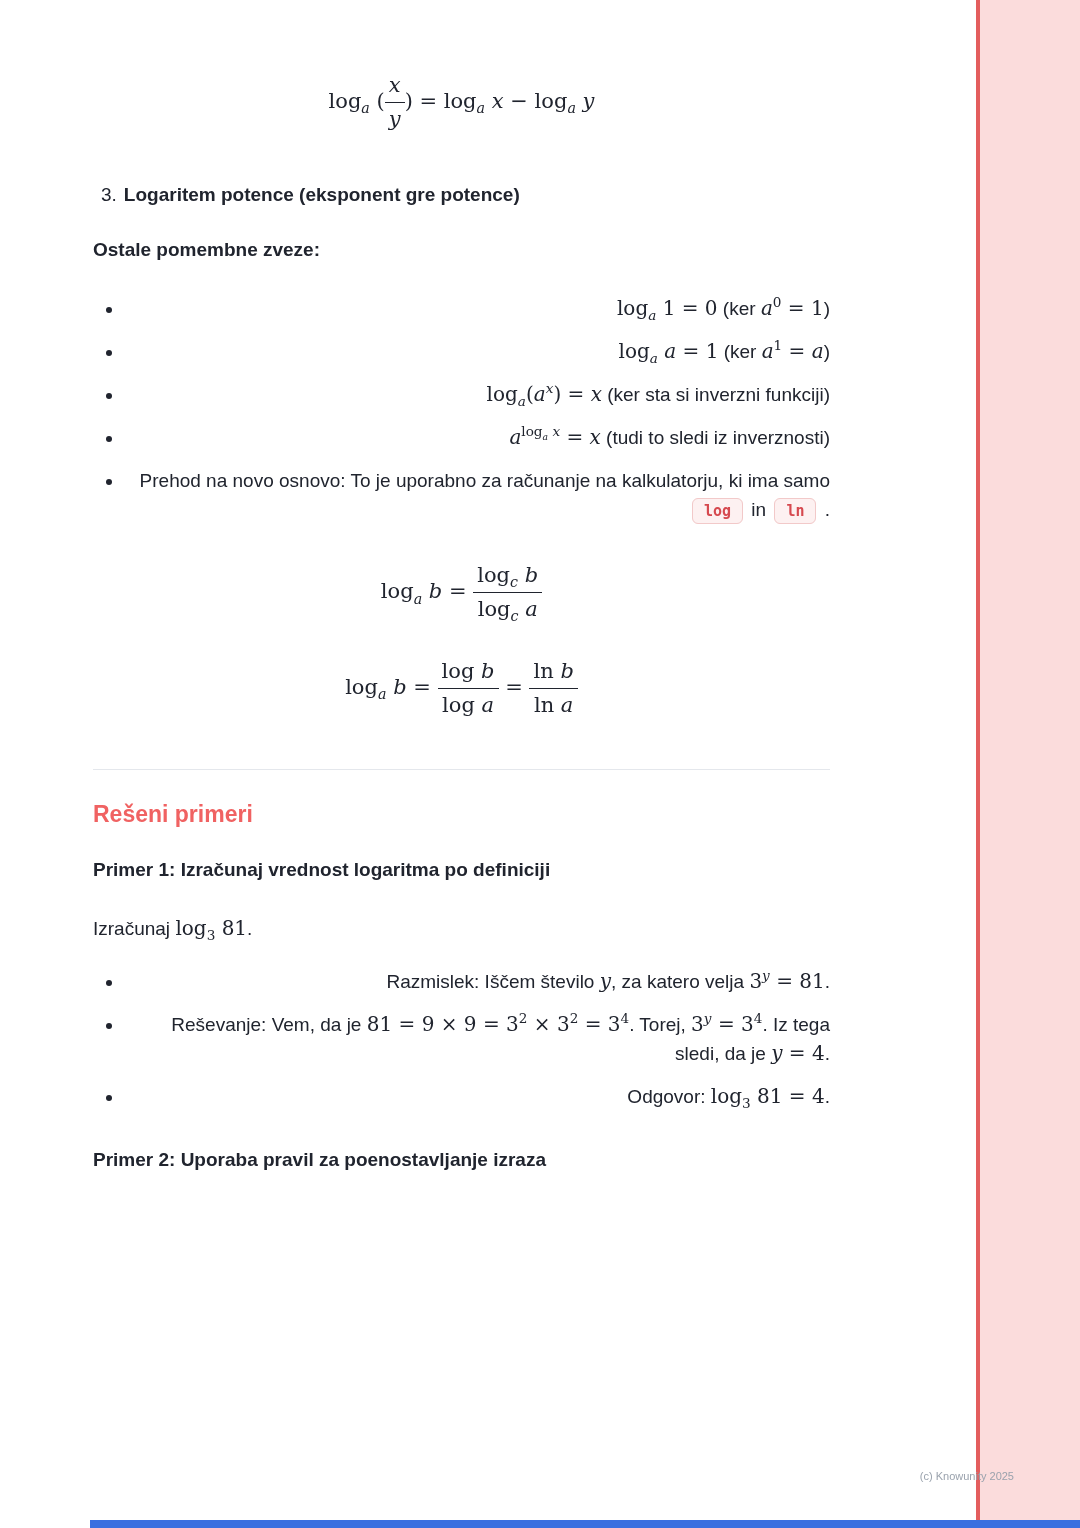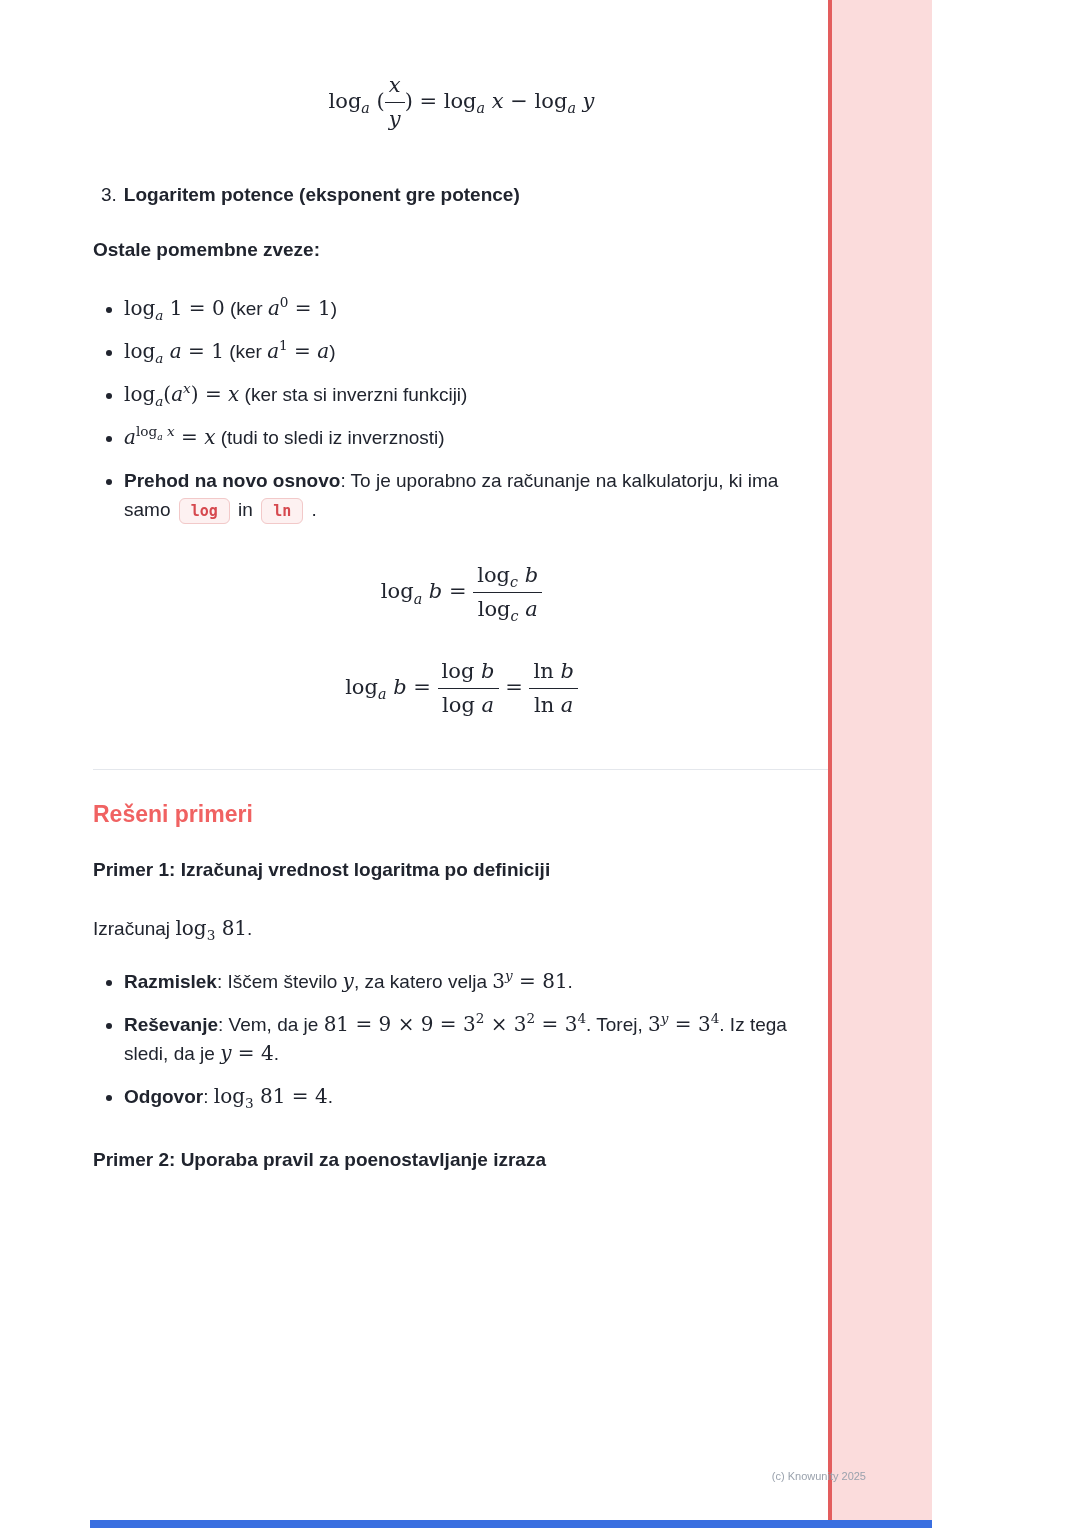--- a/index.html
+++ b/index.html
@@ -5,21 +5,21 @@
   * { box-sizing: border-box; margin: 0; padding: 0; }
   html, body { background: #ffffff; }
   body {
     width: 1080px; height: 1528px;
     font-family: "Liberation Sans", sans-serif;
     color: var(--text-dark, #20242e);
     position: relative;
   }
   .page {
     position: relative;
-    width: 932px; height: 1528px;
+    width: 1080px; height: 1528px;
     background: #ffffff;
     overflow: hidden;
   }
 
   
   .side-strip {
     position: absolute; top: 0; right: 0;
     width: 100px; height: 100%;
     background: var(--edge-strip-pink, #fbdcdc);
     z-index: 1;
@@ -75,32 +75,32 @@
     color: var(--accent-red, #f06262);
   }
   .body-text { margin-top: 30px; }
   .indent-text { margin-top: 40px; padding-left: 31px; }
 
   .f1 { margin-top: 72px; }
   .f2 { margin-top: 48px; }
   .f3 { margin-top: 36px; }
   .f4 { margin-top: 34px; }
 
-  ul.bullets { margin-top: 30px; padding-left: 31px; list-style: disc; }
+  ul.bullets { margin-top: 30px; padding-left: 31px; list-style: disc; text-align: right; }
   ul.bullets li { margin-bottom: 14px; }
   ul.steps { margin-top: 24px; }
 
   .divider {
     margin-top: 50px;
     border: none;
     border-top: 1px solid var(--divider-gray, #e4e7ec);
     width: 100%;
   }
 
-  strong, .bold { font-weight: 700; }
+  strong, .bold { font-weight: 400; }
 
   code.chip, li code {
     font-family: "DejaVu Sans Mono", monospace;
     font-size: 15px;
     font-weight: 700;
     color: var(--code-red, #d6494f);
     background: var(--code-bg, #fdf1f1);
     border: 1px solid var(--code-border, #f2c9c9);
     border-radius: 6px;
     padding: 3px 11px;

